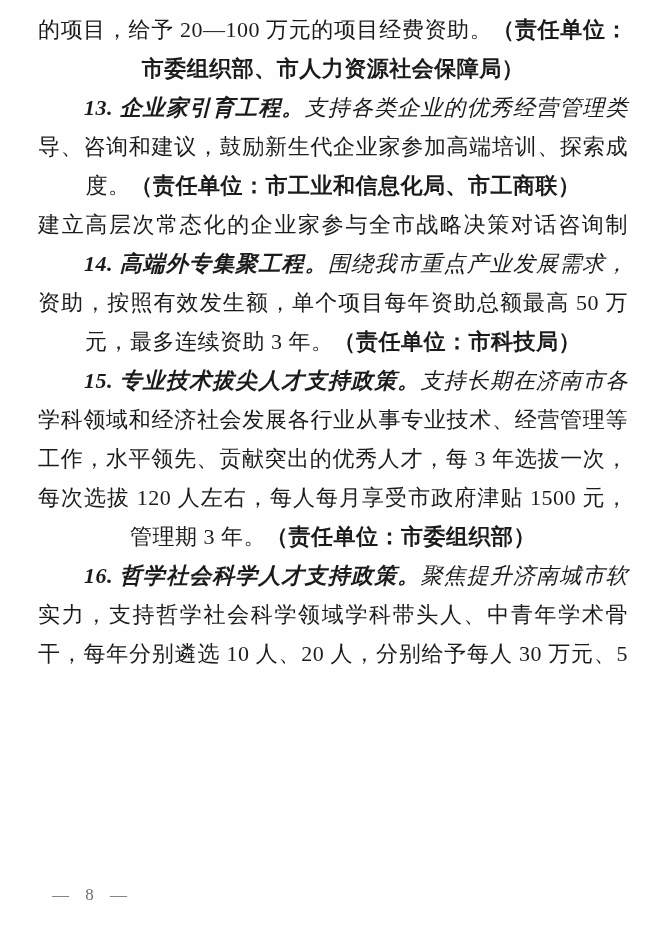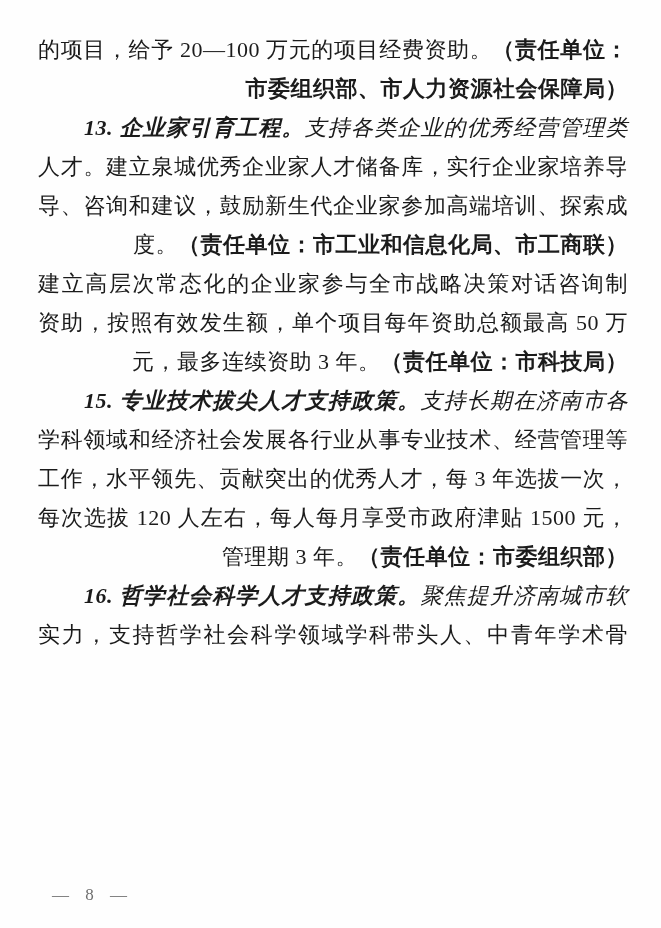--- a/index.html
+++ b/index.html
@@ -12,30 +12,30 @@
     width: 661px;
     height: 928px;
     background: #fefefe;
     overflow: hidden;
     font-family: "Liberation Serif", "DejaVu Serif", serif;
     color: #1b1b1b;
   }
   .text-block {
     position: absolute;
     left: 38px;
-    top: 30px;
+    top: 10px;
     width: 590px;
   }
   .line {
     font-size: 22px;
     line-height: 39px;
     height: 39px;
     letter-spacing: 0.5px;
     white-space: nowrap;
-    text-align: right;
+    text-align: center;
   }
   .line.j {
     white-space: normal;
     text-align: justify;
     text-align-last: justify;
     text-justify: inter-character;
   }
   .line.indent {
     text-indent: 46px;
     font-style: italic;
@@ -54,28 +54,29 @@
   }
 </style>
 </head>
 <body>
 
 <div class="page">
   <div class="text-block" id="lines-container">
       <div class="line j"><span class="seg">的项目，给予 20—100 万元的项目经费资助。</span><span class="seg bold">（责任单位：</span></div>
       <div class="line"><span class="seg bold">市委组织部、市人力资源社会保障局）</span></div>
       <div class="line j indent"><span class="seg bold">13. 企业家引育工程。</span><span class="seg">支持各类企业的优秀经营管理类</span></div>
-      <div class="line j"><span class="seg">人才。建立泉城优秀企业家人才储备库，实行企业家培养导</span></div>
       <div class="line j"><span class="seg">导、咨询和建议，鼓励新生代企业家参加高端培训、探索成</span></div>
       <div class="line"><span class="seg">度。</span><span class="seg bold">（责任单位：市工业和信息化局、市工商联）</span></div>
       <div class="line j"><span class="seg">建立高层次常态化的企业家参与全市战略决策对话咨询制</span></div>
+      <div class="line j indent"><span class="seg bold">14. 高端外专集聚工程。</span><span class="seg">围绕我市重点产业发展需求，</span></div>
       <div class="line j"><span class="seg">资助，按照有效发生额，单个项目每年资助总额最高 50 万</span></div>
       <div class="line"><span class="seg">元，最多连续资助 3 年。</span><span class="seg bold">（责任单位：市科技局）</span></div>
       <div class="line j indent"><span class="seg bold">15. 专业技术拔尖人才支持政策。</span><span class="seg">支持长期在济南市各</span></div>
       <div class="line j"><span class="seg">学科领域和经济社会发展各行业从事专业技术、经营管理等</span></div>
       <div class="line j"><span class="seg">工作，水平领先、贡献突出的优秀人才，每 3 年选拔一次，</span></div>
       <div class="line j"><span class="seg">每次选拔 120 人左右，每人每月享受市政府津贴 1500 元，</span></div>
       <div class="line"><span class="seg">管理期 3 年。</span><span class="seg bold">（责任单位：市委组织部）</span></div>
       <div class="line j indent"><span class="seg bold">16. 哲学社会科学人才支持政策。</span><span class="seg">聚焦提升济南城市软</span></div>
       <div class="line j"><span class="seg">实力，支持哲学社会科学领域学科带头人、中青年学术骨</span></div>
+      <div class="line j"><span class="seg">干，每年分别遴选 10 人、20 人，分别给予每人 30 万元、5</span></div>
     </div>
   <div class="footer">— 8 —</div>
 </div>
 
 </body></html>

